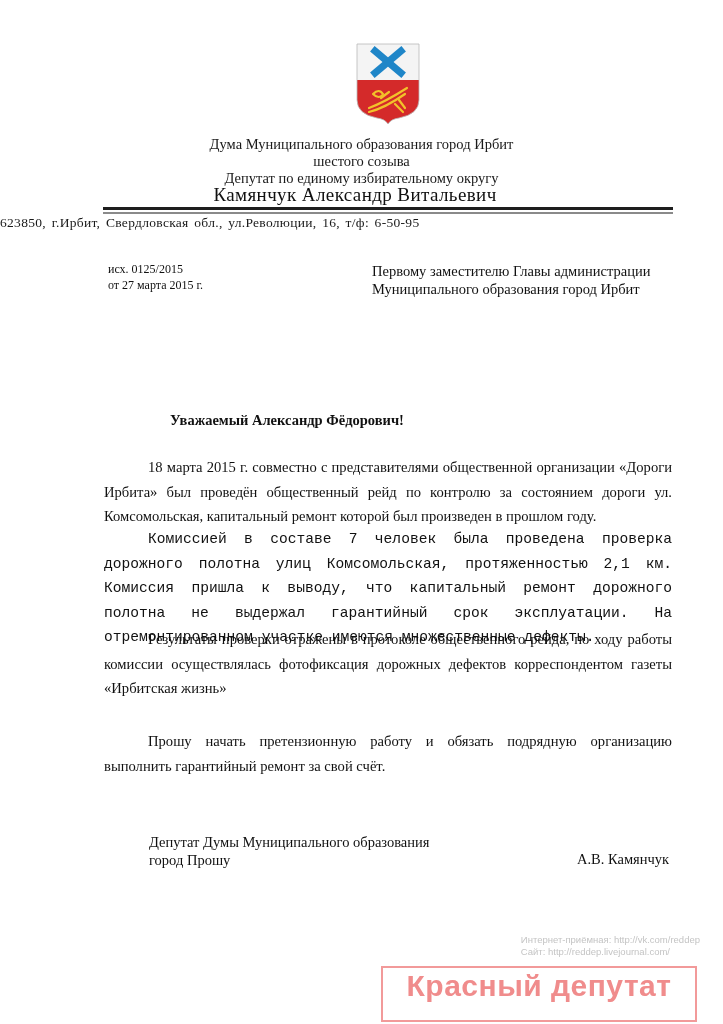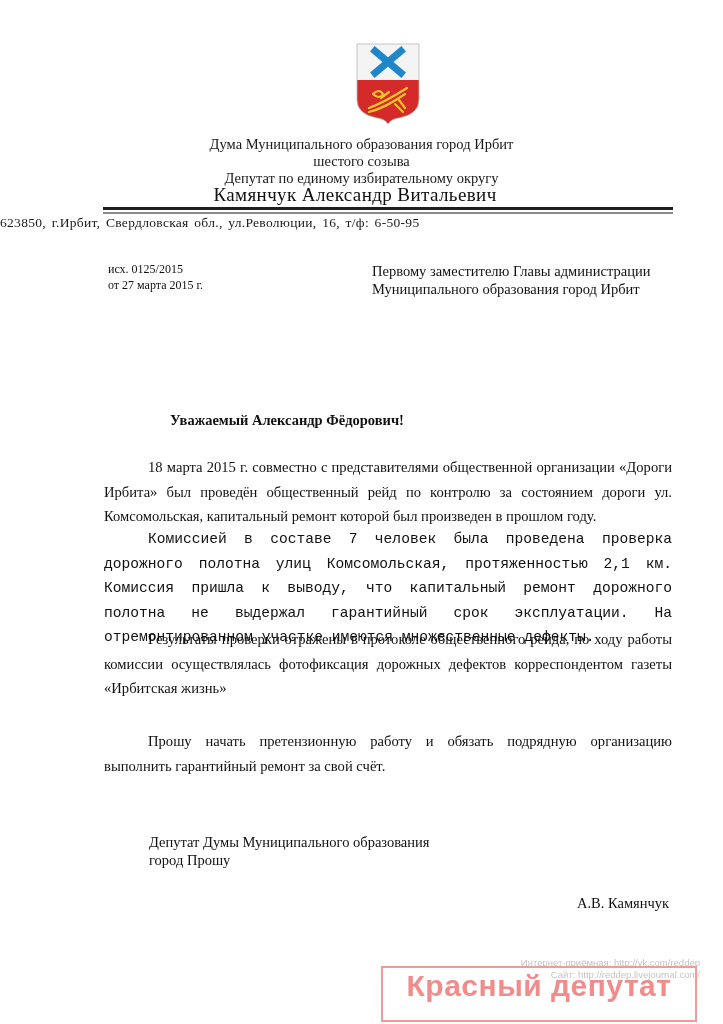--- a/index.html
+++ b/index.html
@@ -23,23 +23,23 @@
     .greeting { left: 0; width: 574px; text-align: center; top: 412px; font-size: 14.5px; font-weight: bold; }
 
     .body-text { left: 104px; width: 568px; font-size: 14.6px; line-height: 24.5px; text-align: justify; }
     .body-text p { margin: 0; text-indent: 44px; }
     .p1 { top: 455px; }
     .p2 { top: 527px; font-family: Liberation Mono, monospace; }
     .p3 { top: 627px; }
     .p4 { top: 729px; }
 
     .sig { left: 104px; top: 833px; font-size: 14.5px; line-height: 18px; margin-left: 45px; }
-    .sig-name { left: 577px; top: 895px; font-size: 14.5px; }
+    .sig-name { left: 577px; top: 851px; font-size: 14.5px; }
 
-    .watermark { right: 23px; top: 934px; text-align: right; font-family: "Liberation Sans", "DejaVu Sans", sans-serif; font-size: 9.5px; line-height: 12px; color: #c4c4c4; margin-top: 23px; }
+    .watermark { right: 23px; top: 934px; font-family: "Liberation Sans", "DejaVu Sans", sans-serif; font-size: 9.5px; line-height: 12px; color: #c4c4c4; }
     .stamp {
       left: 381px; top: 966px; width: 316px; height: 56px; box-sizing: border-box;
       border: 2px solid #f29a9a; color: #f08c8c;
       font-family: "Liberation Sans", "DejaVu Sans", sans-serif; font-weight: bold;
       font-size: 30px; line-height: 36px; text-align: center; letter-spacing: 0.5px;
     }
   </style>
 </head>
 <body>
 

